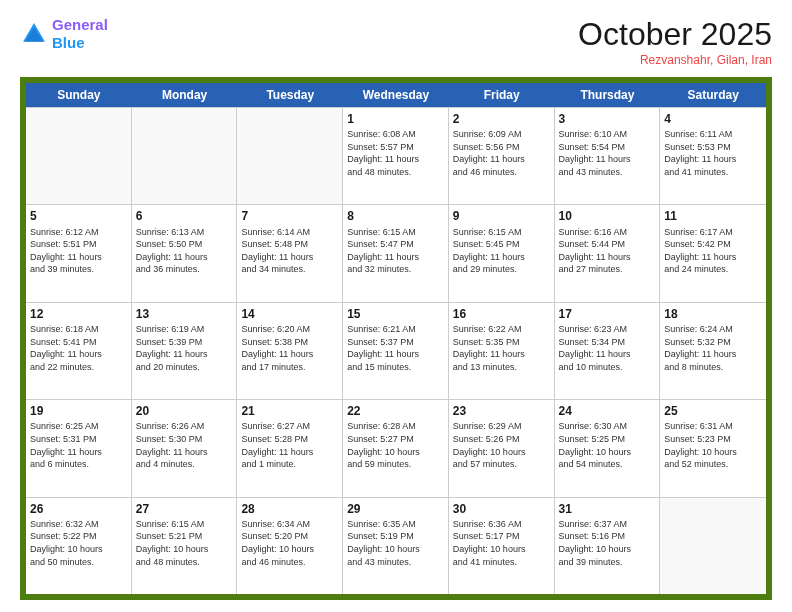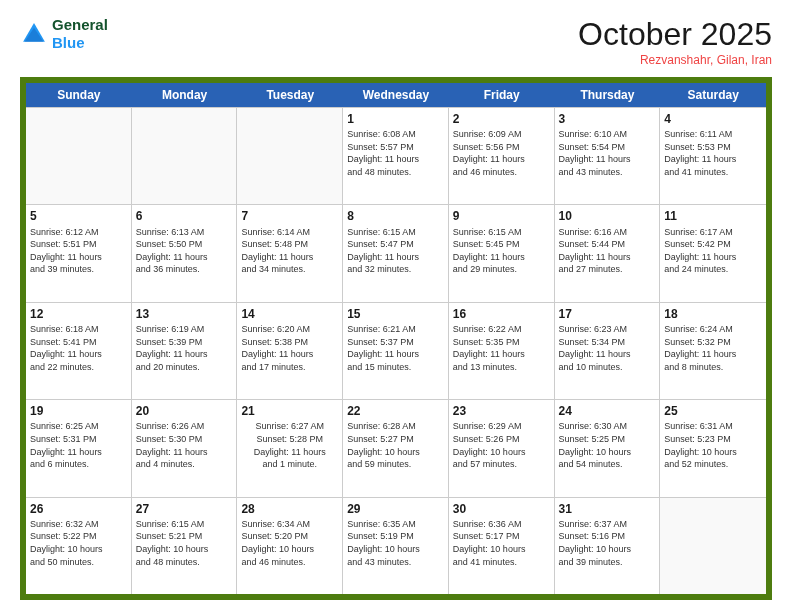--- a/index.html
+++ b/index.html
@@ -28,21 +28,21 @@
       align-items: center;
       gap: 4px;
     }
     .logo-text {
       font-size: 15px;
       font-weight: bold;
       color: #1a1a1a;
       line-height: 1.2;
     }
     .logo-text span {
-      color: #14532d;
+      color: #8b5cf6;
     }
     .logo-icon {
       width: 28px;
       height: 28px;
     }
     .title-block {
       text-align: right;
     }
     .month-title {
       font-size: 32px;
@@ -287,21 +287,21 @@
           </div>
           <div class="cal-cell">
             <span class="day-num">20</span>
             <div class="day-info" style="white-space: pre-line;">Sunrise: 6:26 AM
 Sunset: 5:30 PM
 Daylight: 11 hours
 and 4 minutes.</div>
           </div>
           <div class="cal-cell">
             <span class="day-num">21</span>
-            <div class="day-info" style="white-space: pre-line; text-align: center;">Sunrise: 6:27 AM
+            <div class="day-info" style="white-space: pre-line;">Sunrise: 6:27 AM
 Sunset: 5:28 PM
 Daylight: 11 hours
 and 1 minute.</div>
           </div>
           <div class="cal-cell">
             <span class="day-num">22</span>
             <div class="day-info" style="white-space: pre-line;">Sunrise: 6:28 AM
 Sunset: 5:27 PM
 Daylight: 10 hours
 and 59 minutes.</div>

